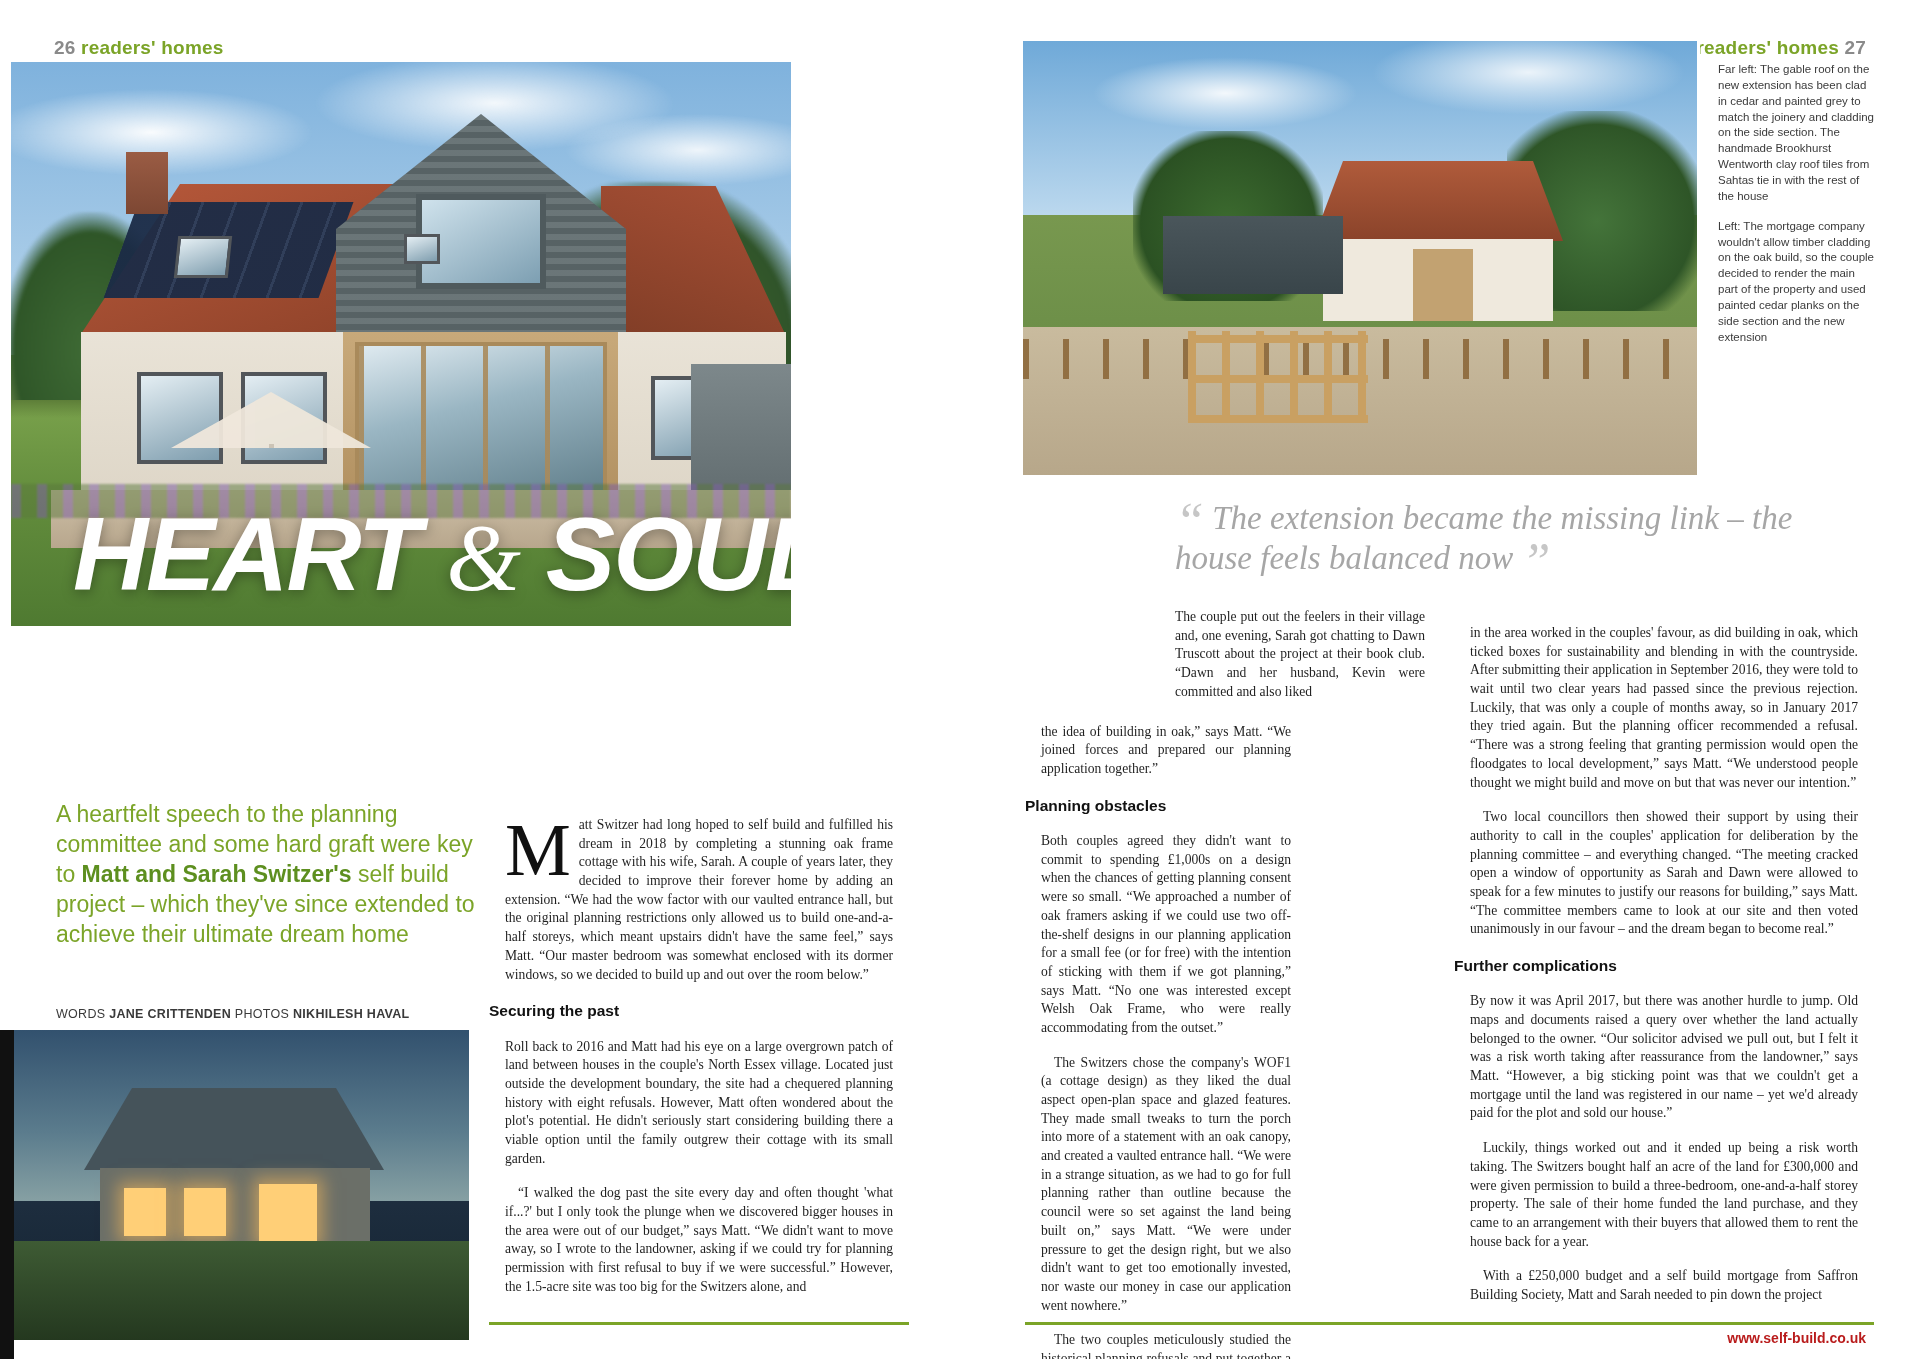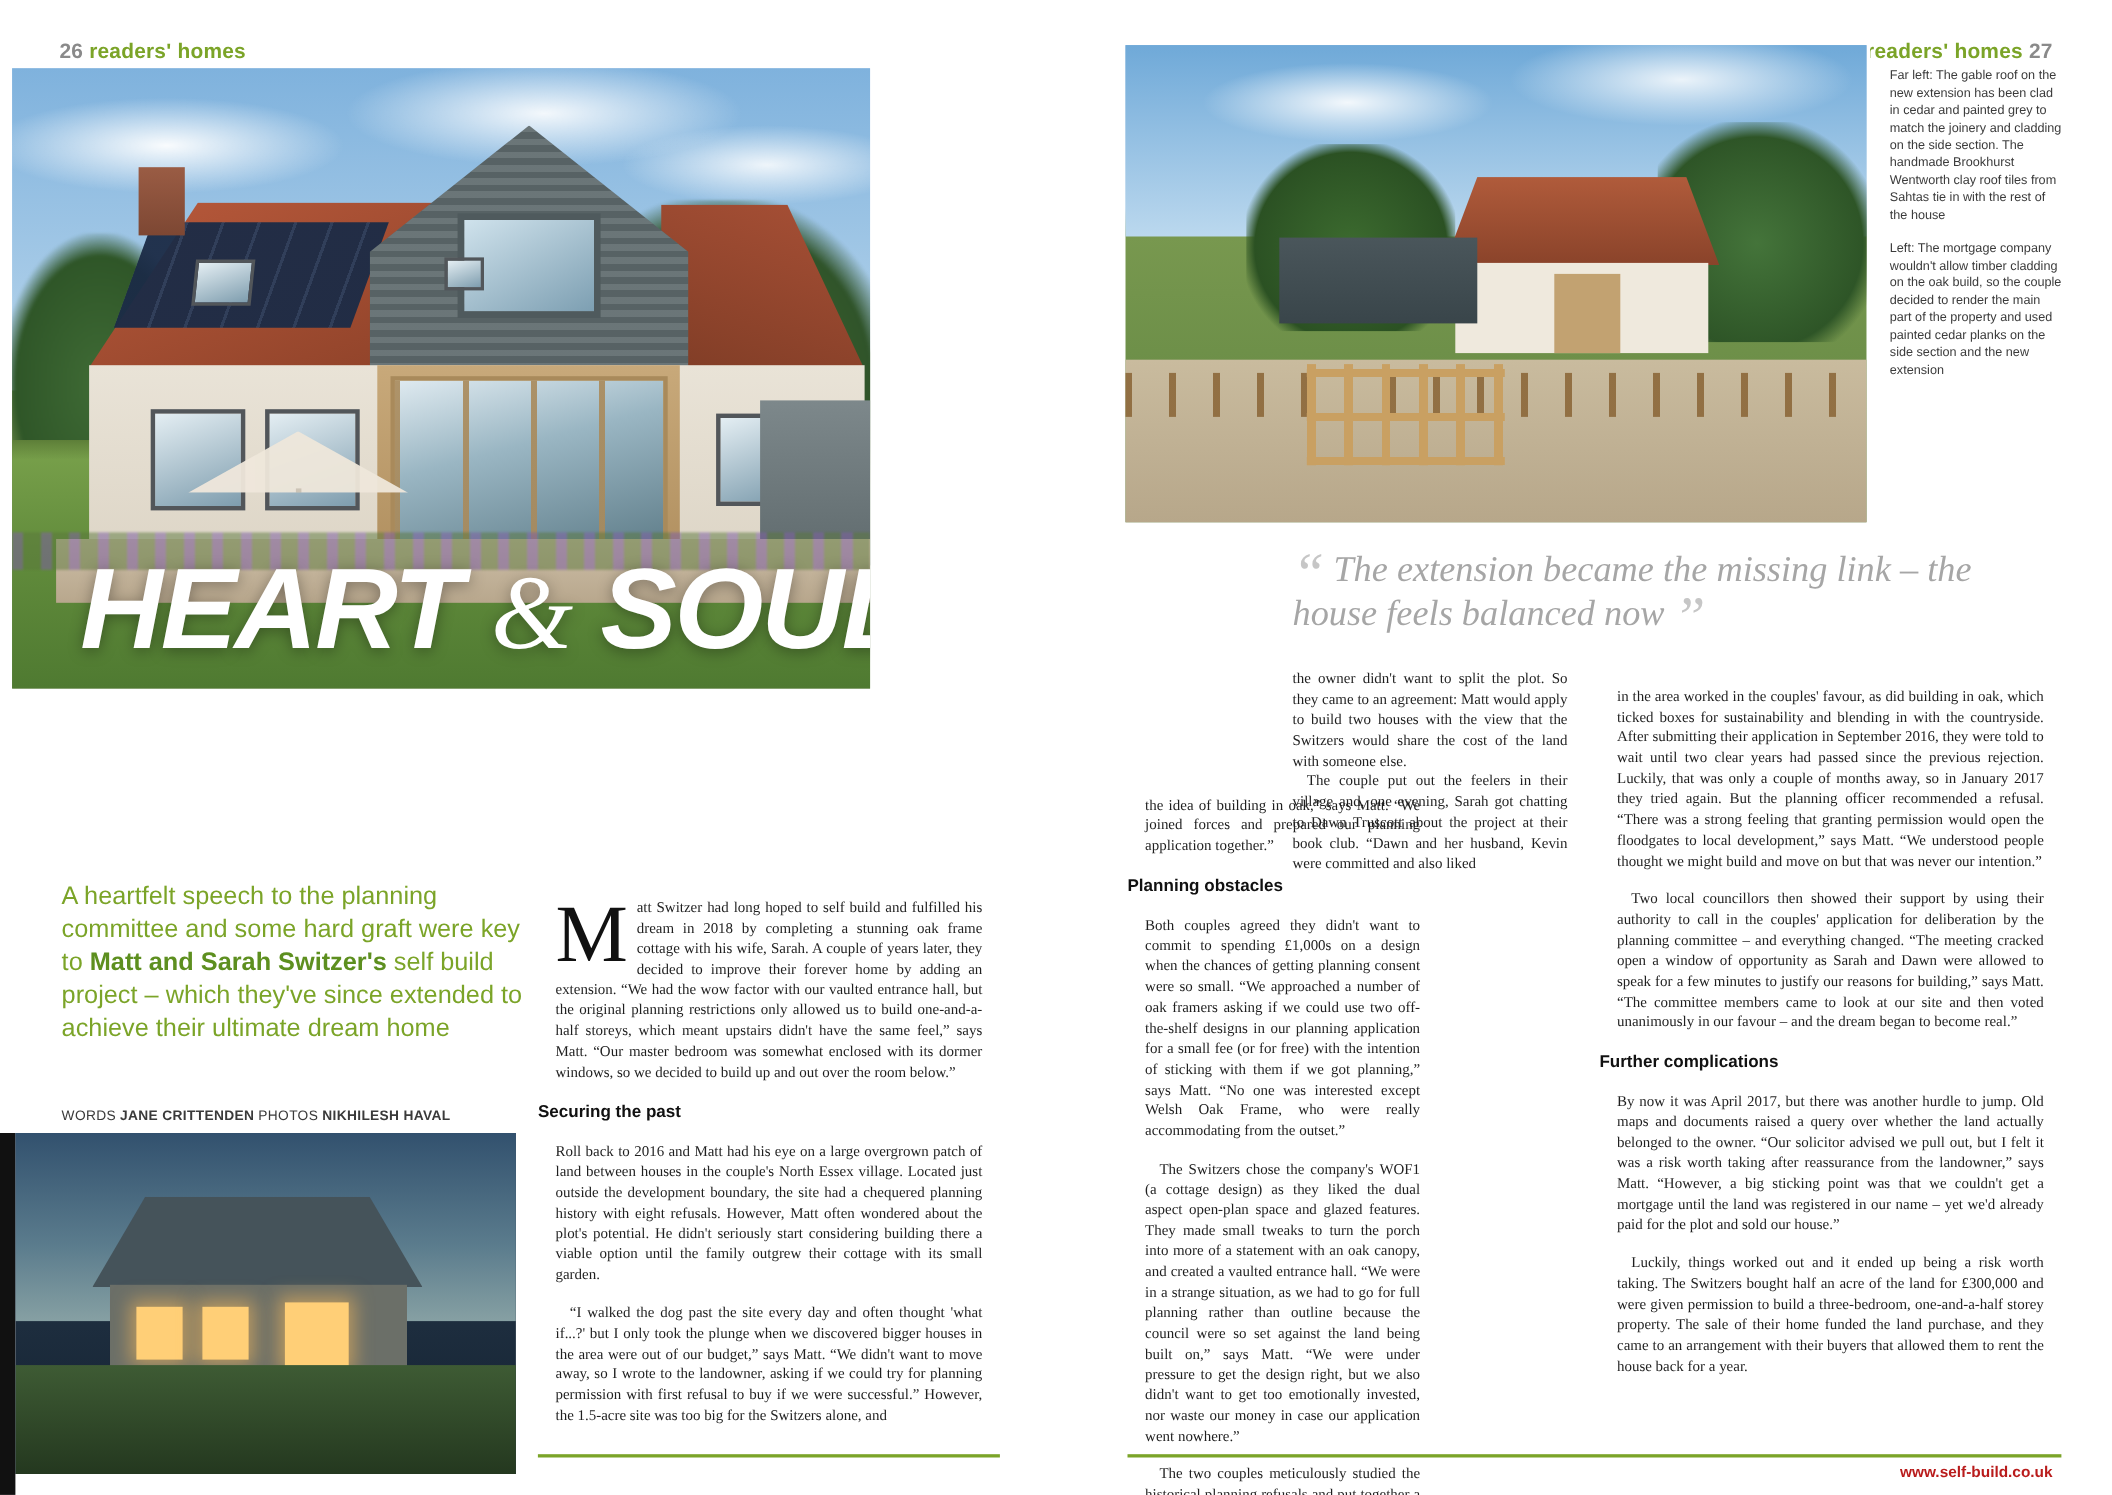--- a/index.html
+++ b/index.html
@@ -349,38 +349,38 @@
   </div>
 
   <div class="col" id="col1">
     <p class="first"><span class="dropcap">M</span><span>att Switzer had long hoped to self build and fulfilled his dream in 2018 by completing a stunning oak frame cottage with his wife, Sarah. A couple of years later, they decided to improve their forever home by adding an extension. “We had the wow factor with our vaulted entrance hall, but the original planning restrictions only allowed us to build one-and-a-half storeys, which meant upstairs didn't have the same feel,” says Matt. “Our master bedroom was somewhat enclosed with its dormer windows, so we decided to build up and out over the room below.”</span></p>
     <h3>Securing the past</h3>
     <p class="first">Roll back to 2016 and Matt had his eye on a large overgrown patch of land between houses in the couple's North Essex village. Located just outside the development boundary, the site had a chequered planning history with eight refusals. However, Matt often wondered about the plot's potential. He didn't seriously start considering building there a viable option until the family outgrew their cottage with its small garden.</p>
     <p>“I walked the dog past the site every day and often thought 'what if...?' but I only took the plunge when we discovered bigger houses in the area were out of our budget,” says Matt. “We didn't want to move away, so I wrote to the landowner, asking if we could try for planning permission with first refusal to buy if we were successful.” However, the 1.5-acre site was too big for the Switzers alone, and</p>
   </div>
 
   <div class="col2-pre">
-    <p>the owner didn't want to split the plot. So they came to an agreement: Matt would apply to build two houses with the view that the Switzers would share the cost of the land with someone else.</p>
     <p>The couple put out the feelers in their village and, one evening, Sarah got chatting to Dawn Truscott about the project at their book club. “Dawn and her husband, Kevin were committed and also liked</p>
   </div>
 
   <div class="col" id="col2">
     <p class="first" style="visibility:hidden">&nbsp;</p>
     <p class="first" style="margin-top:80px">the idea of building in oak,” says Matt. “We joined forces and prepared our planning application together.”</p>
     <h3>Planning obstacles</h3>
     <p class="first">Both couples agreed they didn't want to commit to spending £1,000s on a design when the chances of getting planning consent were so small. “We approached a number of oak framers asking if we could use two off-the-shelf designs in our planning application for a small fee (or for free) with the intention of sticking with them if we got planning,” says Matt. “No one was interested except Welsh Oak Frame, who were really accommodating from the outset.”</p>
     <p>The Switzers chose the company's WOF1 (a cottage design) as they liked the dual aspect open-plan space and glazed features. They made small tweaks to turn the porch into more of a statement with an oak canopy, and created a vaulted entrance hall. “We were in a strange situation, as we had to go for full planning rather than outline because the council were so set against the land being built on,” says Matt. “We were under pressure to get the design right, but we also didn't want to get too emotionally invested, nor waste our money in case our application went nowhere.”</p>
     <p>The two couples meticulously studied the historical planning refusals and put together a 30-page document addressing each point. The council's main concerns related to the site being outside the local development boundary and over-development of the plot. However, a shortage of affordable and suitable housing stock</p>
   </div>
 
   <div class="col" id="col3">
     <p class="first">in the area worked in the couples' favour, as did building in oak, which ticked boxes for sustainability and blending in with the countryside. After submitting their application in September 2016, they were told to wait until two clear years had passed since the previous rejection. Luckily, that was only a couple of months away, so in January 2017 they tried again. But the planning officer recommended a refusal. “There was a strong feeling that granting permission would open the floodgates to local development,” says Matt. “We understood people thought we might build and move on but that was never our intention.”</p>
     <p>Two local councillors then showed their support by using their authority to call in the couples' application for deliberation by the planning committee – and everything changed. “The meeting cracked open a window of opportunity as Sarah and Dawn were allowed to speak for a few minutes to justify our reasons for building,” says Matt. “The committee members came to look at our site and then voted unanimously in our favour – and the dream began to become real.”</p>
     <h3>Further complications</h3>
     <p class="first">By now it was April 2017, but there was another hurdle to jump. Old maps and documents raised a query over whether the land actually belonged to the owner. “Our solicitor advised we pull out, but I felt it was a risk worth taking after reassurance from the landowner,” says Matt. “However, a big sticking point was that we couldn't get a mortgage until the land was registered in our name – yet we'd already paid for the plot and sold our house.”</p>
     <p>Luckily, things worked out and it ended up being a risk worth taking. The Switzers bought half an acre of the land for £300,000 and were given permission to build a three-bedroom, one-and-a-half storey property. The sale of their home funded the land purchase, and they came to an arrangement with their buyers that allowed them to rent the house back for a year.</p>
+    <p>With a £250,000 budget and a self build mortgage from Saffron Building Society, Matt and Sarah needed to pin down the project</p>
   </div>
 
   <div class="rule" id="rule-left"></div>
   <div class="rule" id="rule-right"></div>
   <div id="weburl">www.self-build.co.uk</div>
 
 </div>
 
 </body></html>

